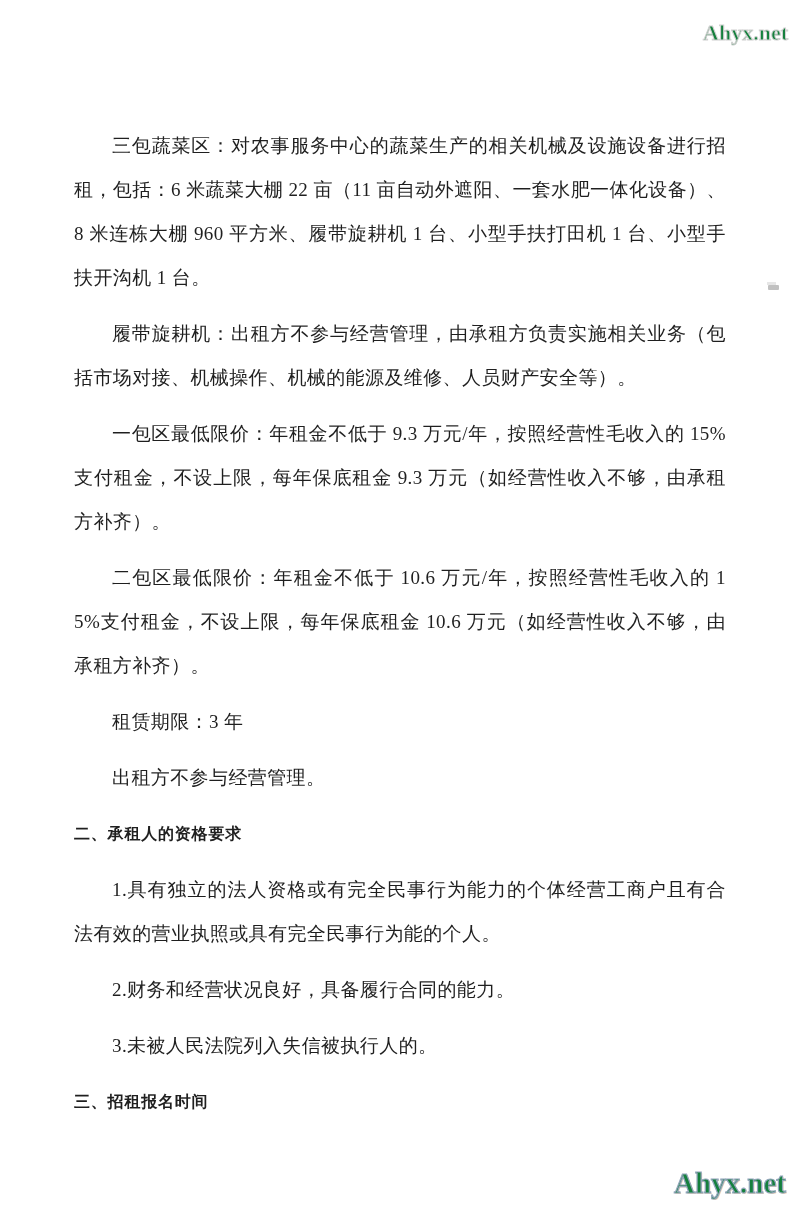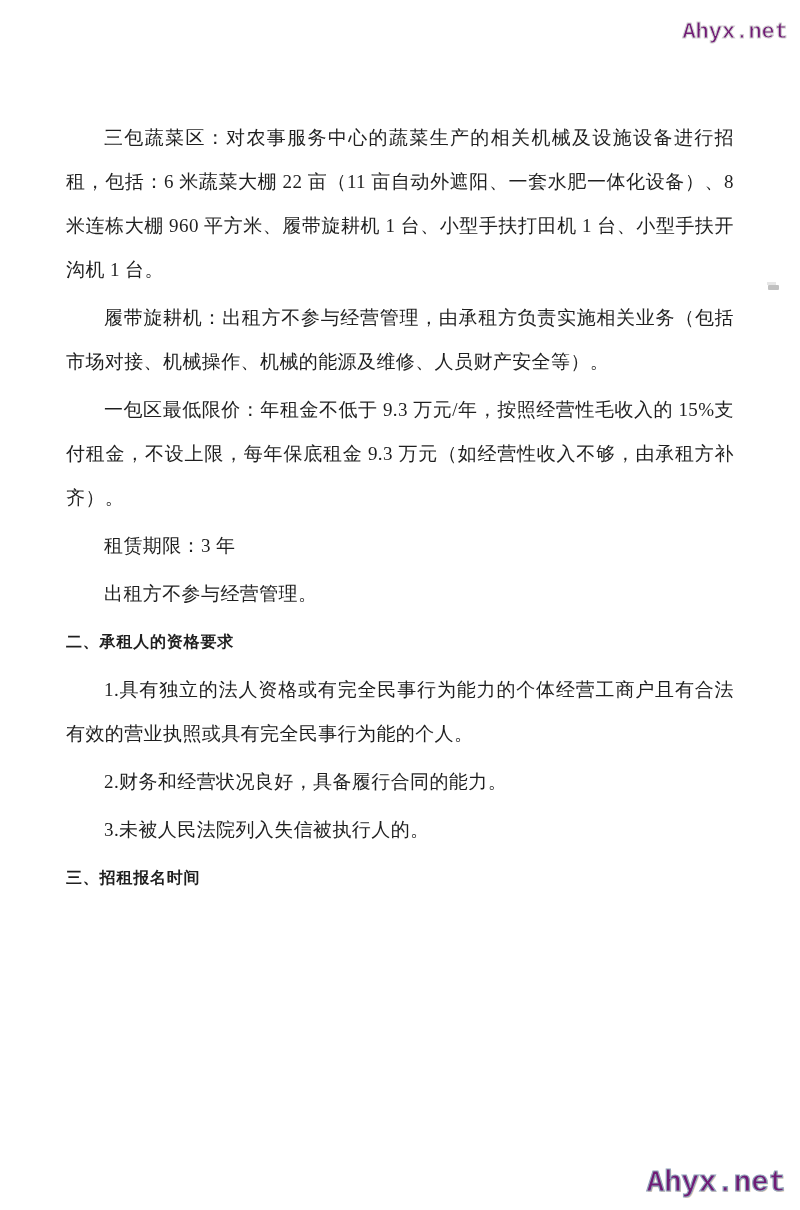--- a/index.html
+++ b/index.html
@@ -17,41 +17,41 @@
     color: #1f1f1f;
   }
   .content {
     position: absolute;
     left: 62px;
     top: 0;
     width: 676px;
     padding-top: 112px;
   }
   .content p {
-    margin: 4px;
+    margin: 12px;
     font-size: 19px;
     line-height: 44px;
     letter-spacing: 0.4px;
     text-align: justify;
     text-indent: 2em;
     word-break: break-all;
   }
   .content p.heading {
     font-family: "Liberation Sans", "DejaVu Sans", sans-serif;
     font-weight: bold;
     font-size: 16px;
     letter-spacing: 0.8px;
     text-indent: 0;
     text-align: left;
   }
   .watermark {
     position: absolute;
-    font-family: Liberation Mono, monospace;
+    font-family: Liberation Serif, serif;
     font-weight: bold;
-    color: #701a75;
+    color: #15803d;
     white-space: nowrap;
     pointer-events: none;
   }
   .wm-top {
     top: 20px;
     right: 12px;
     font-size: 22px;
     -webkit-text-stroke: 1px #d2d2d2;
     text-shadow: 0 0 1px #e3e3e3;
   }
@@ -80,20 +80,21 @@
 <body>
 
 <div class="page">
 
   <div class="watermark wm-top">Ahyx.net</div>
 
   <div class="content">
     <p class="body">三包蔬菜区：对农事服务中心的蔬菜生产的相关机械及设施设备进行招租，包括：6 米蔬菜大棚 22 亩（11 亩自动外遮阳、一套水肥一体化设备）、8 米连栋大棚 960 平方米、履带旋耕机 1 台、小型手扶打田机 1 台、小型手扶开沟机 1 台。</p>
     <p class="body">履带旋耕机：出租方不参与经营管理，由承租方负责实施相关业务（包括市场对接、机械操作、机械的能源及维修、人员财产安全等）。</p>
     <p class="body">一包区最低限价：年租金不低于 9.3 万元/年，按照经营性毛收入的 15%支付租金，不设上限，每年保底租金 9.3 万元（如经营性收入不够，由承租方补齐）。</p>
+    <p class="body">二包区最低限价：年租金不低于 10.6 万元/年，按照经营性毛收入的 15%支付租金，不设上限，每年保底租金 10.6 万元（如经营性收入不够，由承租方补齐）。</p>
     <p class="body">租赁期限：3 年</p>
     <p class="body">出租方不参与经营管理。</p>
     <p class="heading">二、承租人的资格要求</p>
     <p class="body">1.具有独立的法人资格或有完全民事行为能力的个体经营工商户且有合法有效的营业执照或具有完全民事行为能的个人。</p>
     <p class="body">2.财务和经营状况良好，具备履行合同的能力。</p>
     <p class="body">3.未被人民法院列入失信被执行人的。</p>
     <p class="heading">三、招租报名时间</p>
   </div>
 
   <div class="speck speck-1"></div>

